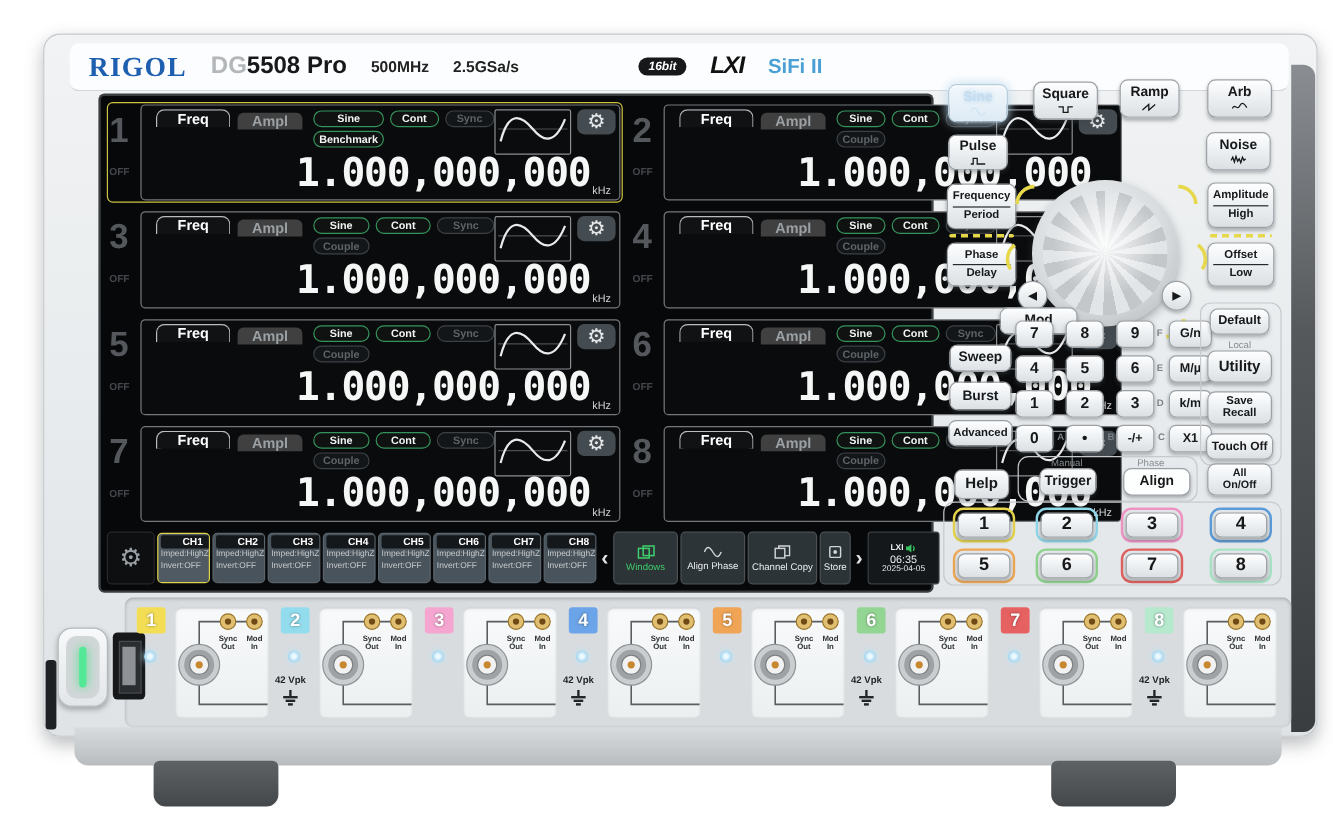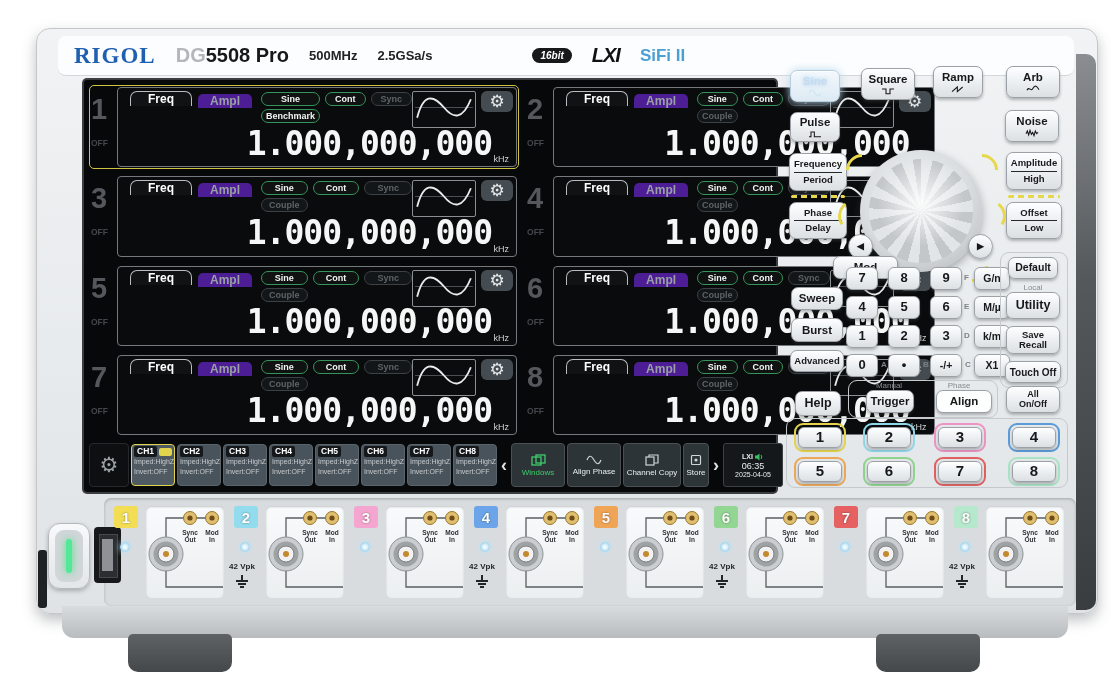--- a/index.html
+++ b/index.html
@@ -23,40 +23,40 @@
   .screen{position:absolute;left:84px;top:80px;width:692px;height:412px;background:#070809;border-radius:3px;box-shadow:0 0 0 2px #3a3e41;}
   .chgrid{position:absolute;left:5px;top:5px;right:5px;height:352px;display:grid;grid-template-columns:1fr 1fr;grid-template-rows:repeat(4,1fr);gap:5px 6px;}
   .chb{display:flex;gap:2px;border:1px solid transparent;border-radius:5px;padding:1px;}
   .chb.sel{border-color:#cfc342;}
   .side{width:24px;display:flex;flex-direction:column;align-items:flex-start;justify-content:flex-start;padding-top:8px;}
   .cnum{font-size:29px;font-weight:bold;color:#54585c;line-height:1;}
   .cstate{font-size:8.5px;font-weight:bold;color:#43474b;margin-top:14px;}
   .cpanel{flex:1;border:1px solid #75797d;border-radius:4px;background:#0a0b0c;display:flex;flex-direction:column;overflow:hidden;}
   .chead{height:32px;display:flex;align-items:flex-start;}
   .tabf{margin:3px 0 0 12px;width:60px;background:#101214;border:1px solid #b9bdc0;border-bottom:none;border-radius:7px 7px 0 0;color:#fff;font-size:12px;font-weight:bold;display:flex;align-items:center;justify-content:center;}
-  .taba{margin:6px 0 0 6px;width:54px;background:#4c1d95;border-radius:5px 5px 0 0;color:#9aa0a4;font-size:12px;font-weight:bold;display:flex;align-items:center;justify-content:center;}
+  .taba{margin:6px 0 0 6px;width:54px;background:#404040;border-radius:5px 5px 0 0;color:#9aa0a4;font-size:12px;font-weight:bold;display:flex;align-items:center;justify-content:center;}
   .bdgs{margin:4px 0 0 9px;display:grid;grid-template-columns:auto auto auto;gap:3px 5px;align-content:start;flex:1;}
   .bdg{height:12px;line-height:12px;padding:0 9px;border-radius:8px;font-size:9px;font-weight:bold;background:#0f1210;border:1.5px solid #35935c;color:#f2f4f5;text-align:center;white-space:nowrap;}
   .bdg.dim{border-color:#3c4145;color:#5d6367;background:#131619;}
   .bdg.sub{grid-column:1;padding:0 4px;}
   .wbox{width:62px;margin:3px 0 3px 0;border:1px solid #8a8f93;background:#0b0c0d;border-radius:2px;}
   .wbox svg{width:100%;height:100%;}
   .wbox .axis{stroke:#4a4f53;stroke-width:1;fill:none;}
   .wbox .sine{stroke:#e8eaec;stroke-width:1.8;fill:none;}
   .gbtn{width:32px;margin:3px 3px 3px 5px;background:#454c51;border-radius:6px;color:#e6e9eb;font-size:17px;display:flex;align-items:center;justify-content:center;}
   .cval{flex:1;position:relative;display:flex;align-items:center;justify-content:flex-end;padding-right:24px;}
   .val{font-family:"DejaVu Sans Mono",monospace;font-weight:bold;font-size:33px;color:#f5f6f6;letter-spacing:-1px;}
   .unit{position:absolute;right:7px;bottom:2px;font-size:9px;color:#cfd3d5;}
   
   .sbar{position:absolute;left:5px;right:5px;bottom:4px;height:46px;display:flex;align-items:center;gap:2px;}
   .sgear{width:38px;height:42px;background:#0d0f10;border:1px solid #26292b;border-radius:4px;color:#9aa0a4;font-size:21px;display:flex;align-items:center;justify-content:center;flex:none;}
   .stab{width:44px;height:42px;background:#49535b;border:1.5px solid #5a646c;border-radius:4px;box-sizing:border-box;padding:1px 2px;flex:none;overflow:hidden;}
   .stab.sel{border-color:#e0d34c;background:#505a62;}
   .strow{display:flex;align-items:center;gap:2px;}
-  .chbadge{background:#15181b;color:#fff;font-size:8.5px;font-weight:bold;padding:0 3px;border-radius:2px;line-height:11px;}
+  .chbadge{background:#15181b;color:#fff;font-size:8.5px;font-weight:bold;padding:0 18px;border-radius:2px;line-height:11px;}
   .selmark{width:13px;height:8px;background:#e2d54e;border-radius:2px;display:inline-block;}
   .sline{font-size:7px;color:#c6cbce;line-height:1.45;white-space:nowrap;}
   .snav{width:10px;color:#dfe3e5;font-size:18px;font-weight:bold;display:flex;align-items:center;justify-content:center;flex:none;}
   .sact{height:42px;background:#2d3438;border:1px solid #4a5054;border-radius:4px;display:flex;flex-direction:column;align-items:center;justify-content:center;gap:2px;flex:none;overflow:hidden;}
   .alab{font-size:8px;color:#e8ecee;white-space:nowrap;}
   .alab.green{color:#3ecb6a;}
   .aicon{display:block;}
   .sclock{width:58px;height:42px;background:#14181a;border:1px solid #3a4043;border-radius:3px;display:flex;flex-direction:column;align-items:center;justify-content:center;flex:none;color:#e8ecee;}
   .cl1{font-size:7px;font-weight:bold;display:flex;align-items:center;gap:2px;}
   .cl2{font-size:9px;font-weight:normal;}

